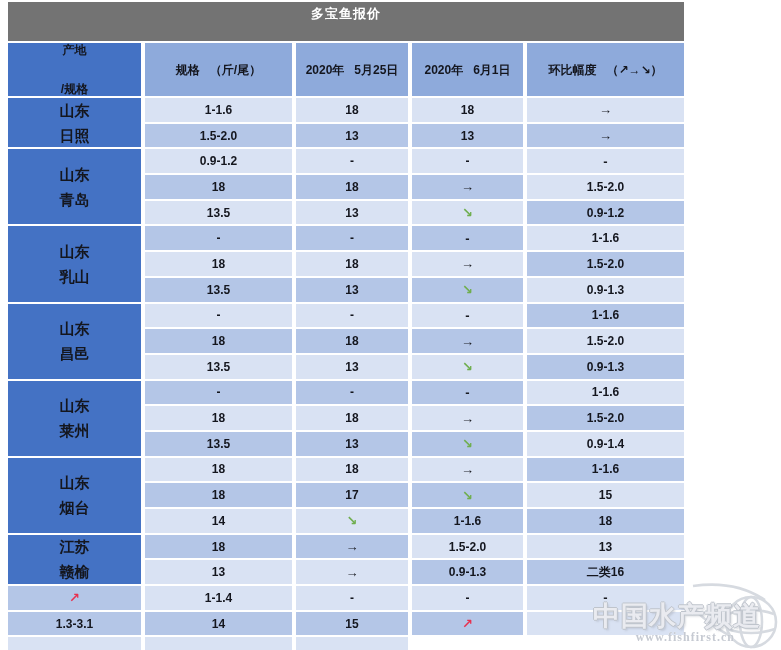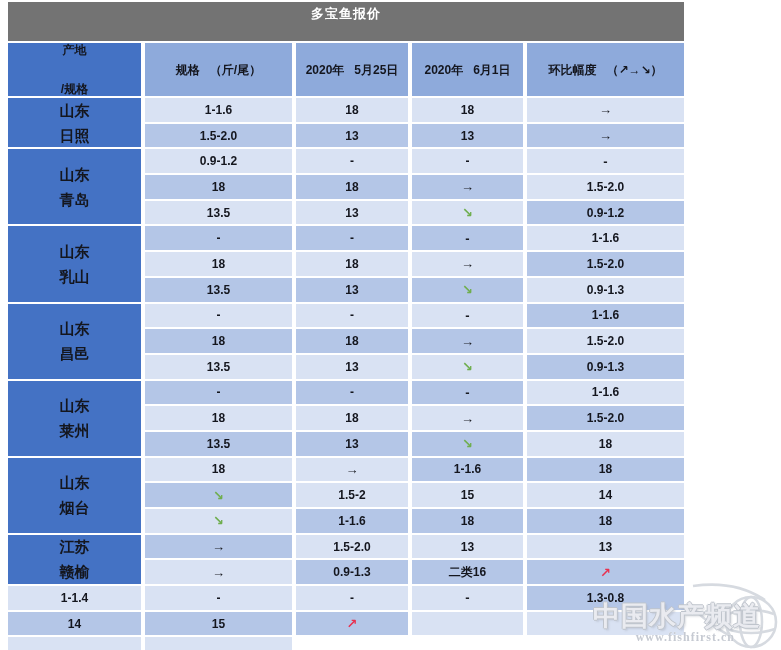--- a/index.html
+++ b/index.html
@@ -152,27 +152,28 @@
       <div class="cell light">18</div>
       <div class="cell light trend t-flat">→</div>
       <div class="cell dark">1.5-2.0</div>
       <div class="cell dark">13.5</div>
       <div class="cell dark">13</div>
       <div class="cell dark trend t-down">↘</div>
       <div class="cell group-cell" style="grid-area: 16 / 1 / span 3;">
         <span>山东</span>
         <span>烟台</span>
       </div>
+      <div class="cell light">0.9-1.4</div>
       <div class="cell light">18</div>
       <div class="cell light">18</div>
       <div class="cell light trend t-flat">→</div>
       <div class="cell dark">1-1.6</div>
       <div class="cell dark">18</div>
+      <div class="cell dark">17</div>
       <div class="cell dark trend t-down">↘</div>
-      <div class="cell light">1.5-2</div>
       <div class="cell light">15</div>
       <div class="cell light">14</div>
       <div class="cell light trend t-down">↘</div>
       <div class="cell group-cell" style="grid-area: 19 / 1 / span 2; align-items: center;">
         <span>江苏</span>
         <span>赣榆</span>
       </div>
       <div class="cell dark">1-1.6</div>
       <div class="cell dark">18</div>
       <div class="cell dark">18</div>
@@ -181,21 +182,21 @@
       <div class="cell light">13</div>
       <div class="cell light">13</div>
       <div class="cell light trend t-flat">→</div>
       <div class="cell dark">0.9-1.3</div>
       <div class="cell dark">二类16</div>
       <div class="cell dark trend t-up">↗</div>
       <div class="cell light">1-1.4</div>
       <div class="cell light">-</div>
       <div class="cell light">-</div>
       <div class="cell light trend t-none">-</div>
-      <div class="cell dark">1.3-0.8</div>
+      <div class="cell dark">1.3-3.1</div>
       <div class="cell dark">14</div>
       <div class="cell dark">15</div>
       <div class="cell dark trend t-up">↗</div>
       <div class="cell sliver-blue" style="grid-area: 24 / 1;"></div>
       <div class="cell sliver"></div>
       <div class="cell sliver"></div>
       <div class="cell sliver"></div>
       <div class="cell sliver"></div>
     </div>
 </div>

